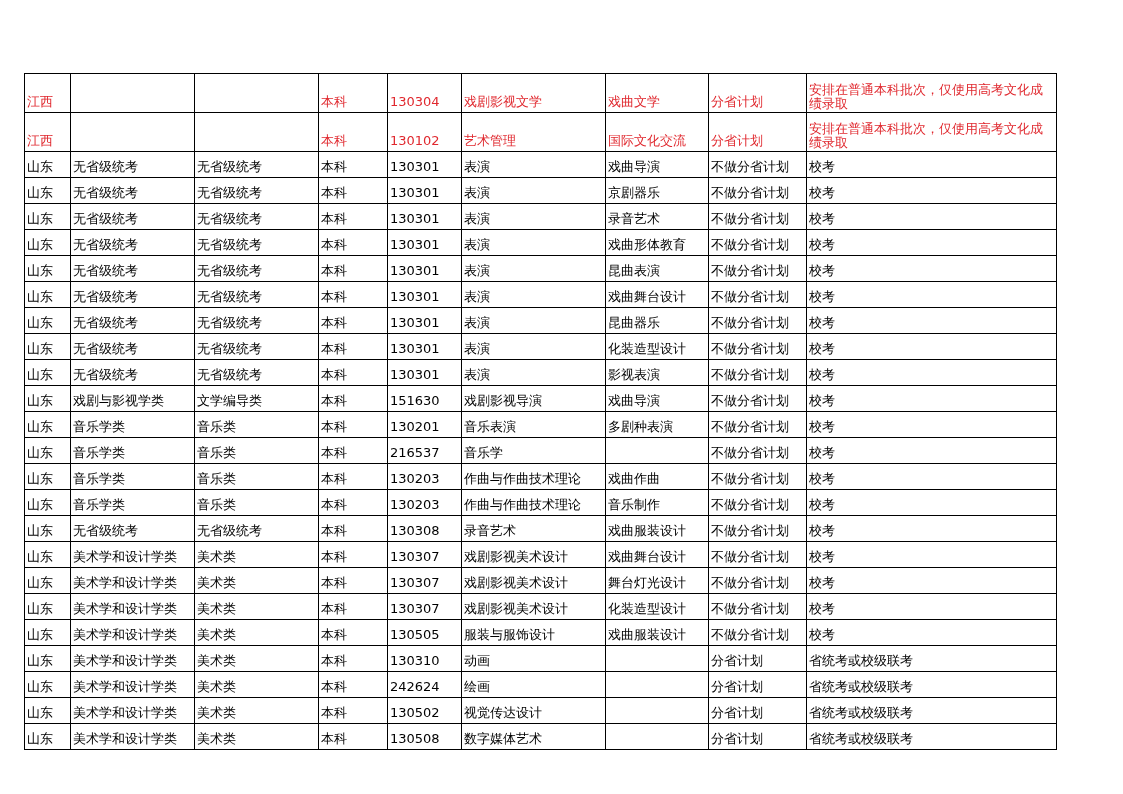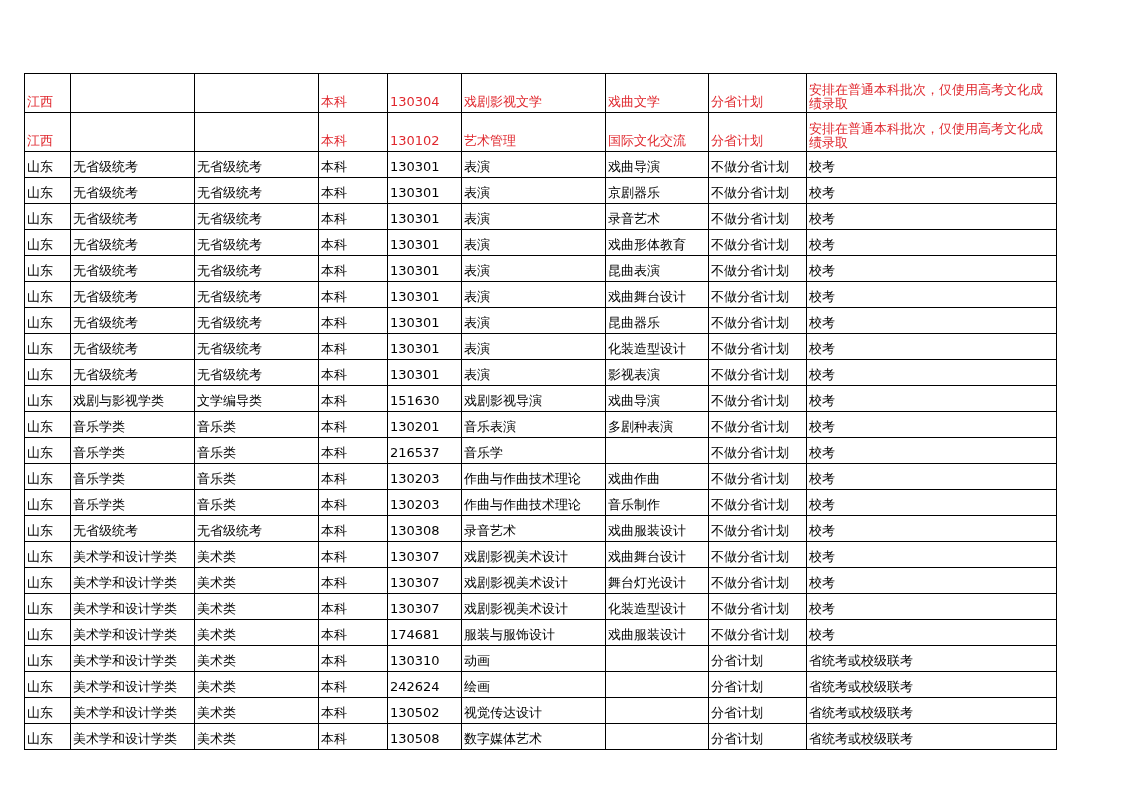--- a/index.html
+++ b/index.html
@@ -258,21 +258,21 @@
         <td>戏剧影视美术设计</td>
         <td>化装造型设计</td>
         <td>不做分省计划</td>
         <td>校考</td>
       </tr>
       <tr>
         <td>山东</td>
         <td>美术学和设计学类</td>
         <td>美术类</td>
         <td>本科</td>
-        <td>174681</td>
+        <td>130505</td>
         <td>服装与服饰设计</td>
         <td>戏曲服装设计</td>
         <td>不做分省计划</td>
         <td>校考</td>
       </tr>
       <tr>
         <td>山东</td>
         <td>美术学和设计学类</td>
         <td>美术类</td>
         <td>本科</td>

